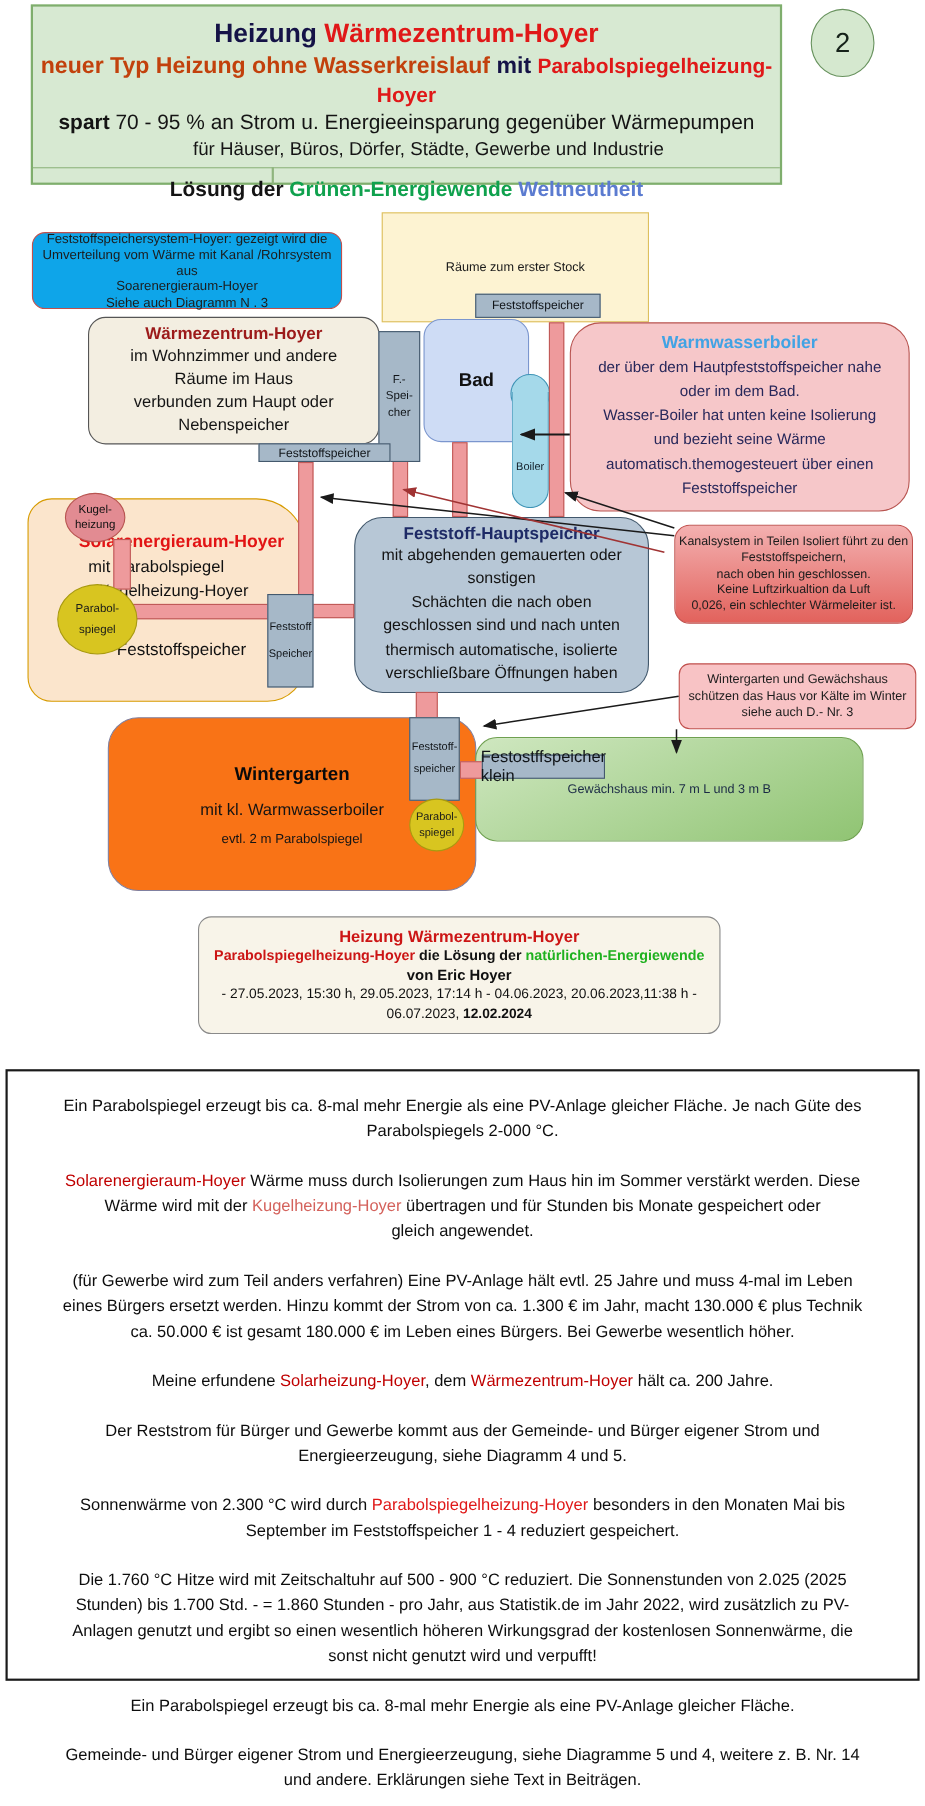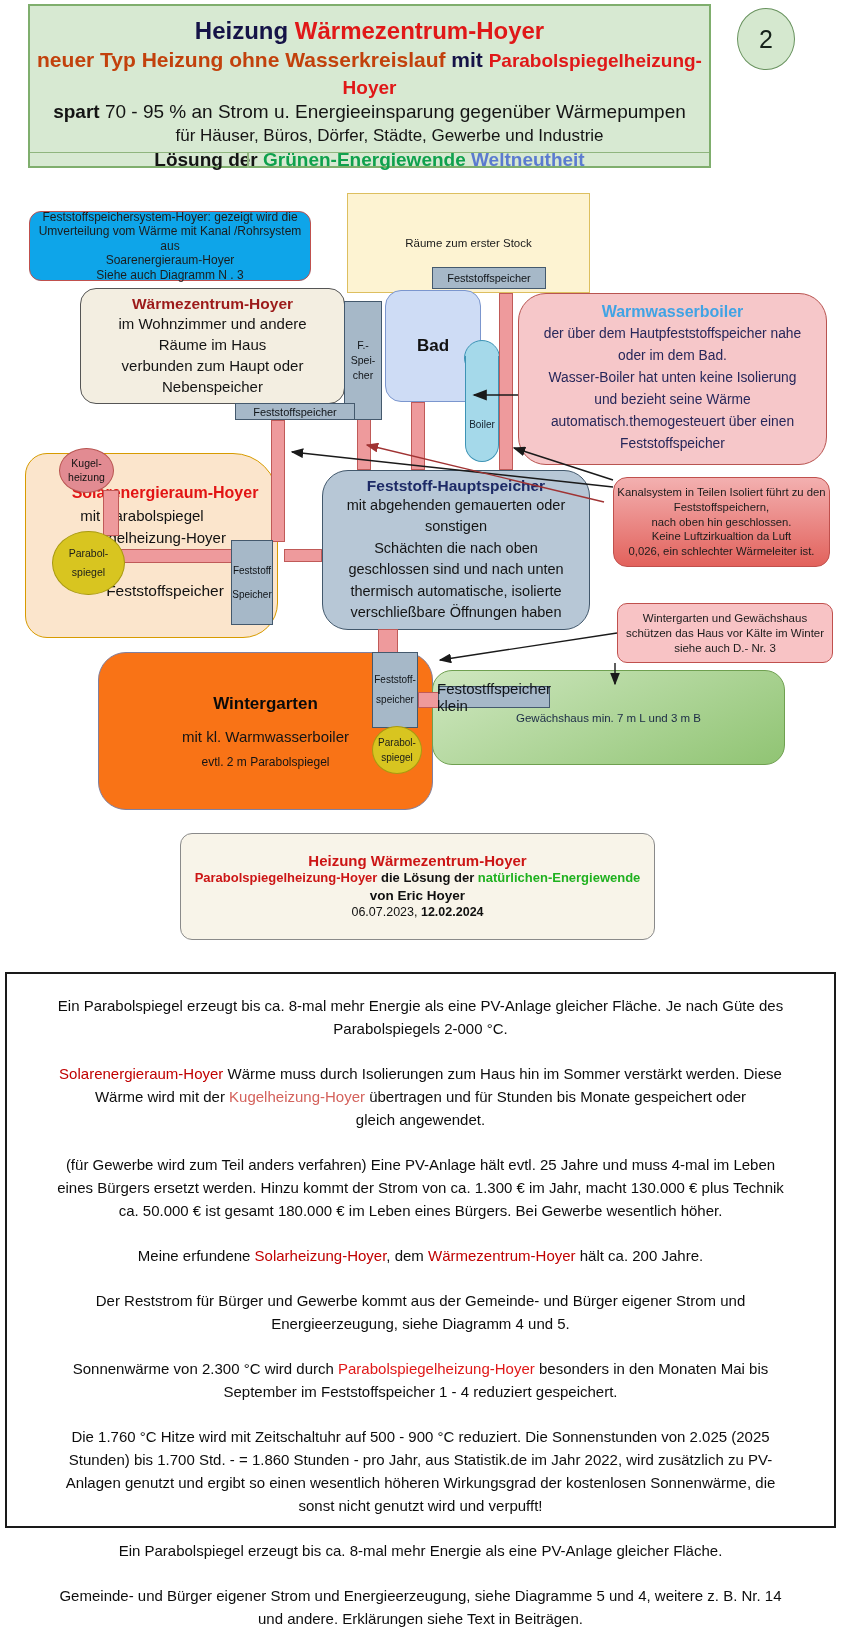--- a/index.html
+++ b/index.html
@@ -12,21 +12,21 @@
 
   
   .header-box{left:28px;top:4px;width:683px;height:164px;background:#d7e9d2;
               border:2px solid #7fae6d;}
   .hdr-inner{position:absolute;left:0;right:0;top:10px;text-align:center;line-height:1.28;}
   .h1{font-size:24px;font-weight:bold;}
   .h2{font-size:21px;font-weight:bold;}
   .h2 .seg-red{font-size:19px;}
   .h3{font-size:19px;}
   .h4{font-size:17px;margin-left:40px;}
-  .h5{font-size:19px;font-weight:bold;margin-top:1px;}
+  .h5{font-size:19px;font-weight:bold;margin-top:14px;}
   .c-navy{color:#151347;} .c-red{color:#e01818;} .c-blue{color:#c2410c;}
   .c-green{color:#0fa14d;} .c-peri{color:#5b7bd0;} .c-dark{color:#141414;}
   .hdr-divider{position:absolute;left:0;right:0;top:146px;border-top:1.5px solid #8fb57e;}
   .hdr-tick{position:absolute;left:217px;top:146px;width:1.5px;height:16px;background:#8fb57e;}
   .page-circle{left:737px;top:8px;width:58px;height:62px;border-radius:50%;
                background:#d5e8cf;border:1.5px solid #68925e;font-size:25px;color:#16221a;}
 
   
   .pipe{background:#ee9a9c;border:1.5px solid #c05a58;z-index:5;}
   .graybox{background:#a6b8c8;border:1.5px solid #44596d;z-index:6;color:#101418;}
@@ -61,21 +61,21 @@
   .solar-box{left:25px;top:453px;width:253px;height:185px;background:#fbe5cc;
              border:1.5px solid #d79b00;border-radius:22px 45px 35px 22px;}
   .solar-title{left:55px;top:484px;width:220px;font-size:16px;font-weight:bold;color:#e21414;z-index:4;}
   .solar-l2{left:32px;top:507px;width:220px;font-size:15px;z-index:4;}
   .solar-l3{left:48px;top:529px;width:220px;font-size:15px;z-index:4;}
   .solar-l4{left:55px;top:582px;width:220px;font-size:15.5px;z-index:4;}
   .kugel{left:59px;top:448px;width:55px;height:45px;border-radius:50%;background:#e28b92;
          border:1.5px solid #b85450;font-size:10.5px;line-height:13.5px;z-index:6;}
   .parabol1{left:52px;top:531px;width:73px;height:64px;border-radius:50%;background:#d8c520;
             border:1.5px solid #a89a10;font-size:10.5px;line-height:19px;z-index:6;color:#20211a;}
-  .fs-small{left:231px;top:540px;width:42px;height:85px;font-size:10px;line-height:24px;}
+  .fs-small{left:243px;top:540px;width:42px;height:85px;font-size:10px;line-height:24px;}
   .haupt-box{left:322px;top:470px;width:268px;height:160px;background:#b7c7d6;
              border:1.5px solid #42586c;border-radius:26px;}
   .haupt-title{font-size:15.5px;font-weight:bold;color:#1d2a66;}
   .haupt-body{font-size:14.5px;line-height:21.5px;color:#141414;}
   .winter-note{left:617px;top:603px;width:216px;height:60px;background:#f8c3c5;
                border:1.5px solid #c0504d;border-radius:10px;font-size:11.5px;line-height:15px;}
   .winter-box{left:98px;top:652px;width:335px;height:158px;background:#f97316;
               border:1.5px solid #8080a0;border-radius:28px;}
   .winter-title{font-size:17px;font-weight:bold;color:#0a0a0a;margin-bottom:14px;}
   .winter-l2{font-size:15px;color:#141414;margin-bottom:10px;}
@@ -252,20 +252,21 @@
     <line x1="604" y1="502" x2="367" y2="445" stroke="#a03333" stroke-width="1.4" marker-end="url(#ahr)"></line>
     <line x1="613" y1="480" x2="514" y2="448" stroke="#1a1a1a" stroke-width="1.4" marker-end="url(#ah)"></line>
     <line x1="617" y1="633" x2="440" y2="660" stroke="#1a1a1a" stroke-width="1.4" marker-end="url(#ah)"></line>
     <line x1="615" y1="663" x2="615" y2="684" stroke="#1a1a1a" stroke-width="1.4" marker-end="url(#ah)"></line>
   </svg>
 
   <div class="abs info-box">
     <div class="info-title">Heizung Wärmezentrum-Hoyer</div>
     <div class="info-l2"><span class="info-red">Parabolspiegelheizung-Hoyer</span><span> die Lösung der </span><span class="info-green">natürlichen-Energiewende</span></div>
     <div class="info-l3">von Eric Hoyer</div>
+    <div class="info-l4">- 27.05.2023, 15:30 h, 29.05.2023, 17:14 h - 04.06.2023, 20.06.2023,11:38 h -</div>
     <div class="info-l5"><span>06.07.2023, </span><b>12.02.2024</b></div>
   </div>
 
   <div class="abs text-block">
     <p>Ein Parabolspiegel erzeugt bis ca. 8-mal mehr Energie als eine PV-Anlage gleicher Fläche. Je nach Güte des
 Parabolspiegels 2-000 °C.</p>
     <p><span class="t-red">Solarenergieraum-Hoyer</span><span> Wärme muss durch Isolierungen zum Haus hin im Sommer verstärkt werden. Diese
 Wärme wird mit der </span><span class="t-salmon">Kugelheizung-Hoyer</span><span> übertragen und für Stunden bis Monate gespeichert oder
 gleich angewendet.</span></p>
     <p>(für Gewerbe wird zum Teil anders verfahren) Eine PV-Anlage hält evtl. 25 Jahre und muss 4-mal im Leben

